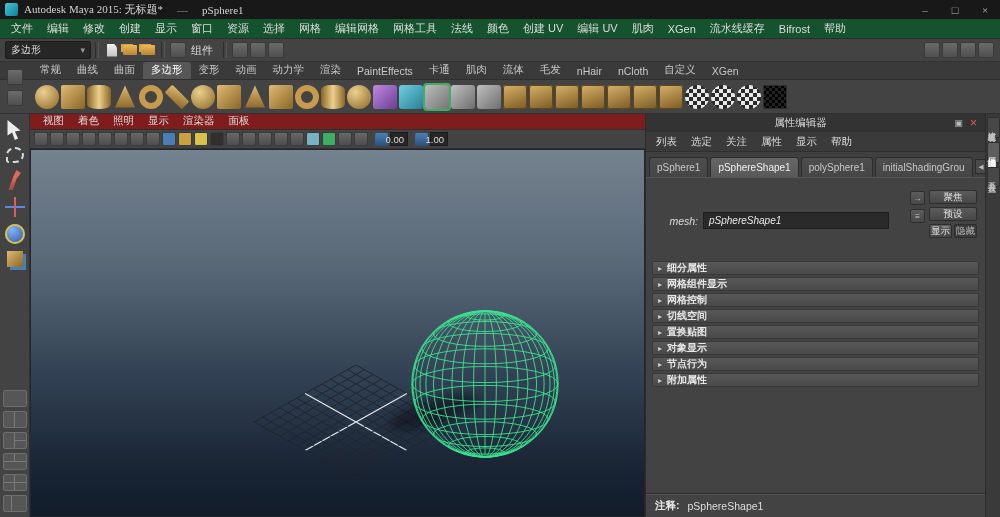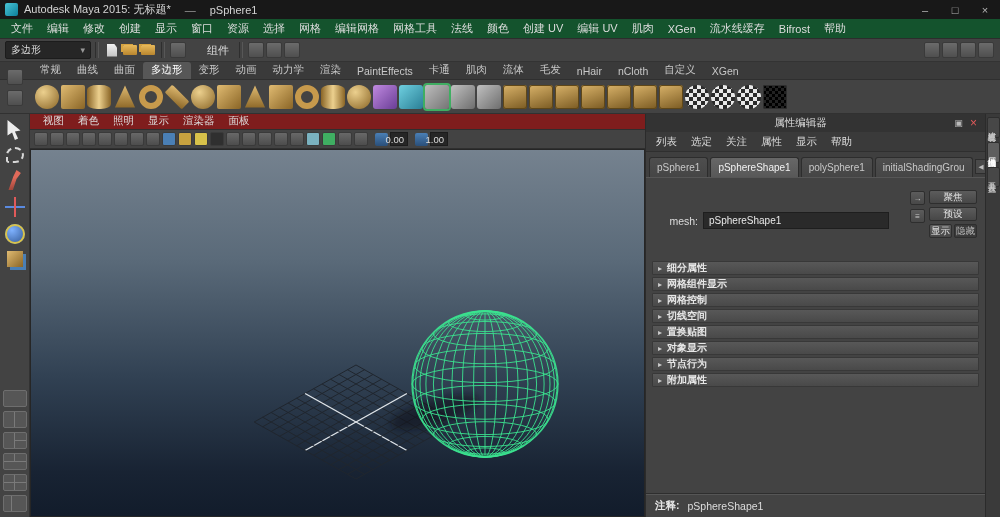--- a/index.html
+++ b/index.html
@@ -1,40 +1,40 @@
 <!DOCTYPE html>
 <html><head>
 <meta charset="utf-8">
 <style>
   *{box-sizing:border-box;margin:0;padding:0;}
   html,body{width:1000px;height:517px;overflow:hidden;}
   body{font-family:"Liberation Sans","DejaVu Sans",sans-serif;font-size:11px;background:#444;color:#ccc;cursor:default;}
 
   
-  .titlebar{height:19px;background:#181818;display:flex;align-items:center;padding-left:5px;color:#d4d4d4;}
+  .titlebar{height:19px;background:#181818;display:flex;align-items:center;padding-left:5px;color:#d4d4d4;font-family:Liberation Serif, serif;}
   .maya-logo{width:13px;height:13px;border-radius:2px;background:linear-gradient(135deg,#49c5d6,#0c7f9b);margin-right:6px;flex:none;}
   .tb-text{white-space:nowrap;font-size:11px;}
   .tb-sep{margin:0 14px;color:#9a9a9a;}
   .win-controls{margin-left:auto;display:flex;height:100%;}
   .win-btn{width:30px;display:flex;align-items:center;justify-content:center;color:#b5b5b5;font-size:11px;}
 
   
   .menubar{height:20px;background:#14532d;border-bottom:1px solid #2d2d2d;display:flex;align-items:center;padding-left:4px;}
   .menu-item{padding:0 7px;color:#ddd;white-space:nowrap;}
 
   
   .statusline{height:23px;background:#434343;border-bottom:1px solid #333;display:flex;align-items:center;padding:0 5px;}
   .mask-dropdown{width:86px;height:18px;background:#262626;border:1px solid #1c1c1c;border-radius:2px;display:flex;align-items:center;justify-content:space-between;padding:0 5px;font-size:10px;color:#ddd;}
   .mask-dropdown::after{content:"▾";font-size:9px;color:#999;}
   .sep{width:4px;height:16px;border-left:1px solid #2e2e2e;border-right:1px solid #575757;margin:0 4px;flex:none;}
   .sticon{width:18px;height:18px;display:flex;align-items:center;justify-content:center;flex:none;}
   .st-doc::before{content:"";width:10px;height:13px;background:linear-gradient(#f2f2f2,#c2c2c2);clip-path:polygon(0 0,70% 0,100% 30%,100% 100%,0 100%);}
   .st-folder::before{content:"";width:14px;height:10px;border-radius:1px;background:linear-gradient(#e8b95a,#b9862f);box-shadow:-3px -2px 0 -1px #d7a441;}
   .gicon{width:16px;height:16px;background:linear-gradient(#6b6b6b,#4f4f4f);border:1px solid #3a3a3a;border-radius:2px;flex:none;}
-  .mode-label{margin:0 6px 0 20px;color:#ddd;white-space:nowrap;}
+  .mode-label{margin:0 6px 0 4px;color:#ddd;white-space:nowrap;}
   .spacer{flex:1;}
   .statusline .gicon{margin:0 1px;}
 
   
   .shelftabs{height:18px;background:#3a3a3a;display:flex;align-items:flex-end;padding-left:32px;border-bottom:1px solid #2f2f2f;}
   .shelftab{padding:1px 8px 2px;font-size:10.5px;color:#c8c8c8;white-space:nowrap;}
   .shelftab.active{background:#575757;color:#fff;border-radius:3px 3px 0 0;}
   .shelfrow{height:34px;background:#434343;display:flex;align-items:center;padding-left:34px;border-bottom:1px solid #313131;}
   .shelf-gutter{position:absolute;left:0;top:61px;width:30px;height:52px;display:flex;flex-direction:column;align-items:center;justify-content:center;gap:5px;}
   .shelf-icon{width:24px;height:24px;margin:0 1px;flex:none;}
@@ -92,21 +92,21 @@
   .ae-hicon{width:15px;height:14px;display:flex;align-items:center;justify-content:center;font-size:9px;color:#bbb;}
   .ae-hicon.close{color:#e05a5a;font-size:12px;}
   .ae-menu{height:20px;background:#3a3a3a;border-bottom:1px solid #2f2f2f;display:flex;align-items:center;padding-left:3px;}
   .ae-menu-item{padding:0 7px;font-size:10.5px;color:#ddd;white-space:nowrap;}
   .ae-tabs{height:26px;background:#3f3f3f;display:flex;align-items:flex-end;padding:3px 3px 0;gap:2px;border-bottom:1px solid #565656;}
   .ae-tab{height:20px;padding:0 7px;display:flex;align-items:center;font-size:10px;color:#c8c8c8;background:linear-gradient(#4e4e4e,#454545);border:1px solid #2d2d2d;border-bottom:none;border-radius:3px 3px 0 0;white-space:nowrap;overflow:hidden;max-width:98px;flex:none;}
   .ae-tab.active{background:linear-gradient(#676767,#585858);color:#f2f2f2;}
   .tab-scroll{margin-left:auto;display:flex;gap:1px;padding-bottom:3px;}
   .tab-arrow{width:13px;height:15px;background:#4a4a4a;border:1px solid #2d2d2d;display:flex;align-items:center;justify-content:center;font-size:6.5px;color:#bbb;}
   .ae-body{flex:1;padding:8px 6px 0;position:relative;overflow:hidden;}
-  .mesh-row{display:flex;align-items:center;margin-top:26px;}
+  .mesh-row{display:flex;align-items:center;margin-top:26px;font-style:italic;}
   .mesh-label{width:46px;text-align:right;margin-right:5px;font-size:10.5px;color:#ddd;}
   .mesh-field{width:186px;height:17px;background:#2a2a2a;border:1px solid #1e1e1e;display:flex;align-items:center;padding:0 5px;font-size:10px;color:#e8e8e8;}
   .ae-side{position:absolute;top:12px;right:8px;display:flex;gap:4px;}
   .ae-side-icons{display:flex;flex-direction:column;gap:4px;padding-top:1px;}
   .ae-mini{width:15px;height:14px;background:linear-gradient(#5c5c5c,#484848);border:1px solid #2e2e2e;border-radius:2px;display:flex;align-items:center;justify-content:center;font-size:8px;color:#ccc;}
   .ae-btn-col{display:flex;flex-direction:column;width:48px;}
   .ae-btn{height:14px;margin-bottom:3px;background:linear-gradient(#5c5c5c,#474747);border:1px solid #2e2e2e;border-radius:2px;font-size:9.5px;display:flex;align-items:center;justify-content:center;color:#e0e0e0;white-space:nowrap;}
   .ae-btn-row{display:flex;gap:2px;}
   .ae-btn.half{flex:1;}
   .ae-btn.pressed{background:#3a3a3a;color:#bbb;}

